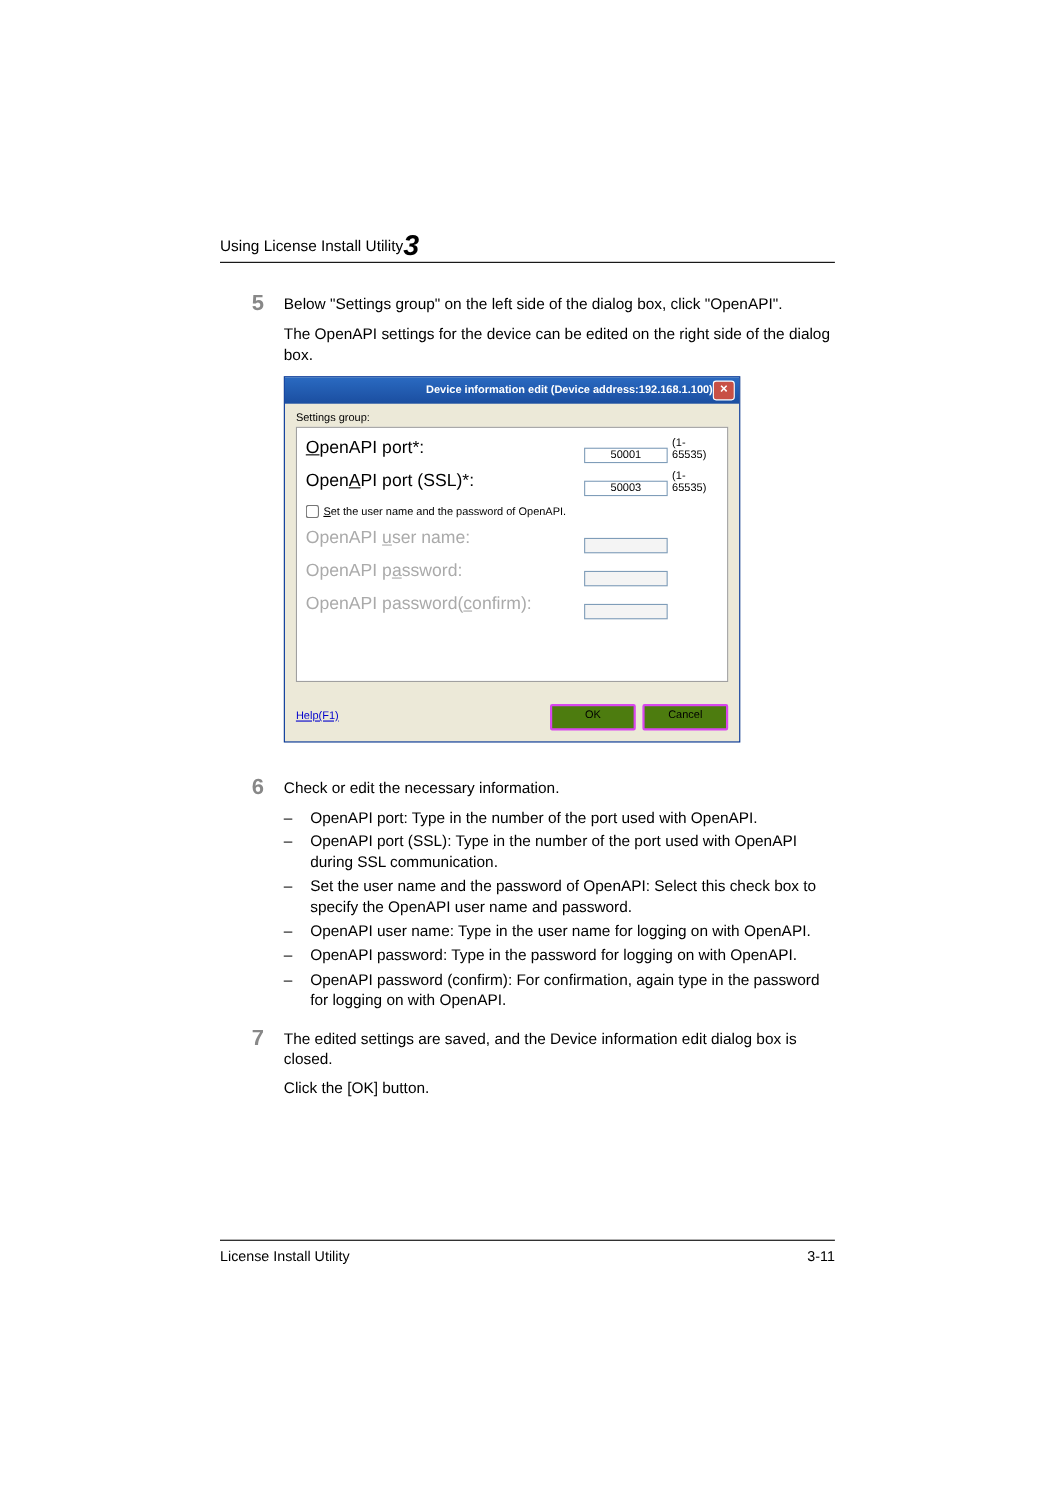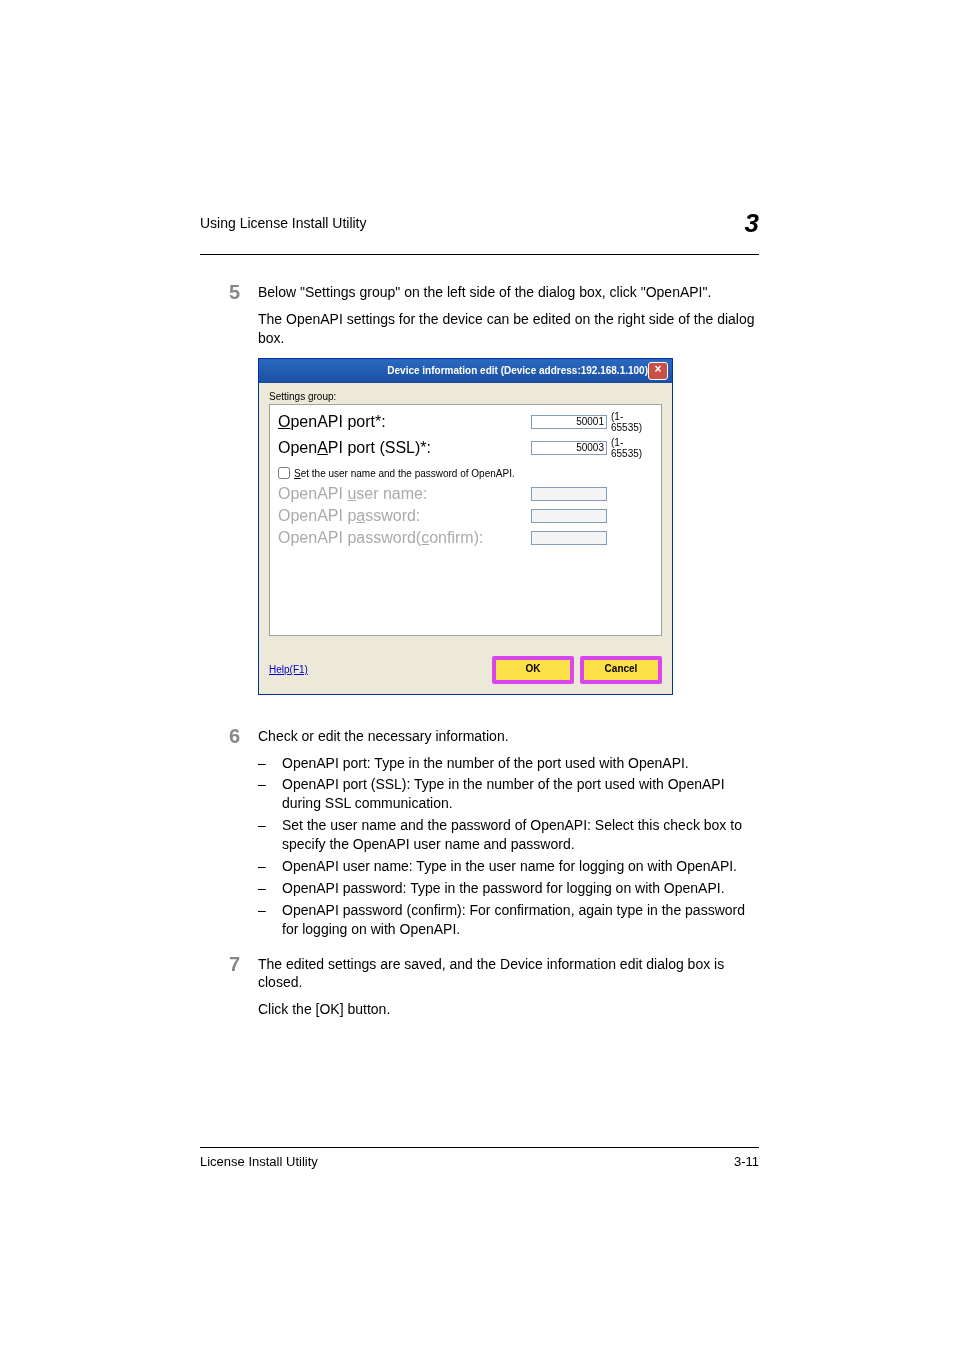--- a/index.html
+++ b/index.html
@@ -12,23 +12,22 @@
     width: 954px;
   }
   .page {
     padding: 210px 195px 100px 200px;
     box-sizing: border-box;
     width: 954px;
   }
   .header-row {
     display: flex;
     align-items: center;
-    justify-content: space-between;
     border-bottom: 1.5px solid #000;
-    padding-bottom: 18px;
+    padding-bottom: 2px;
     margin-bottom: 28px;
   }
   .header-chapter {
     font-size: 26px;
     font-weight: bold;
     font-style: italic;
     line-height: 1;
   }
   .step-row {
     display: flex;
@@ -161,22 +160,23 @@
   }
   .form-label .ul { text-decoration: underline; }
   .form-label.disabled { color: #aaa; }
   .text-input {
     width: 76px;
     height: 14px;
     border: 1px solid #7f9db9;
     background: #fff;
     font-size: 10px;
     padding: 0 2px;
-    text-align: right;
+    text-align: center;
     box-sizing: border-box;
+    margin-top: 12px;
   }
   .text-input.disabled {
     background: #f4f4f4;
     color: #aaa;
   }
   .range {
     font-size: 10px;
     margin-left: 4px;
     width: 42px;
   }
@@ -196,27 +196,26 @@
   }
   .help-link {
     color: #0000cc;
     text-decoration: underline;
     font-size: 10px;
   }
   .btns { display: flex; gap: 6px; }
   .win-btn {
     width: 74px;
     height: 20px;
-    background: #fde047;
-    border: 4px solid #d946ef;
+    background: #4d7c0f;
+    border: 2px solid #d946ef;
     border-radius: 2px;
     font-size: 10px;
     text-align: center;
     line-height: 18px;
-    font-weight: bold;
   }
   .footer {
     border-top: 1.5px solid #000;
     margin-top: 120px;
     padding-top: 6px;
     display: flex;
     justify-content: space-between;
     font-size: 13px;
   }
 </style>

